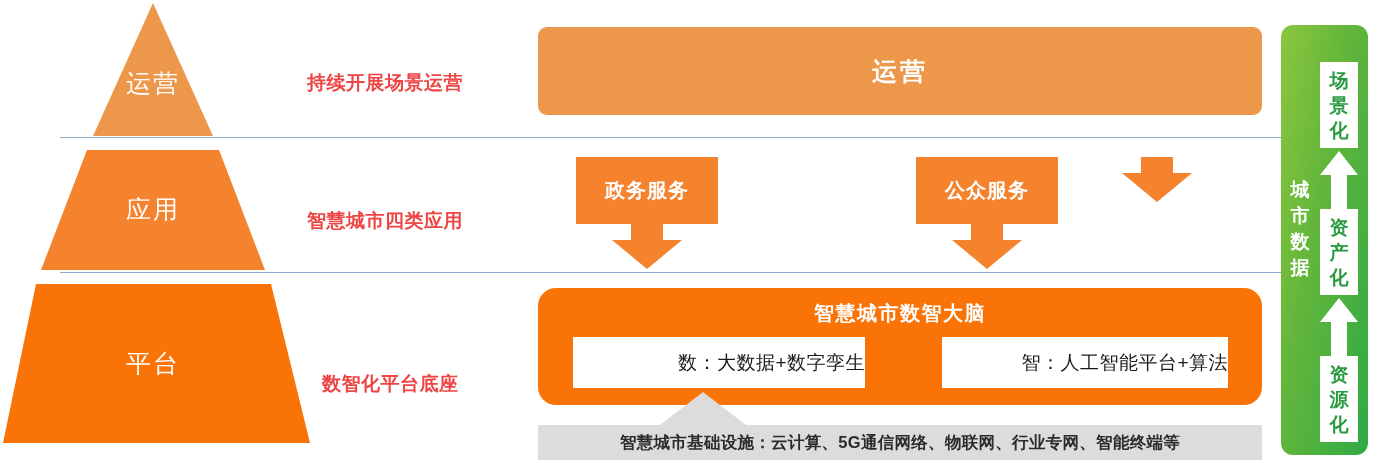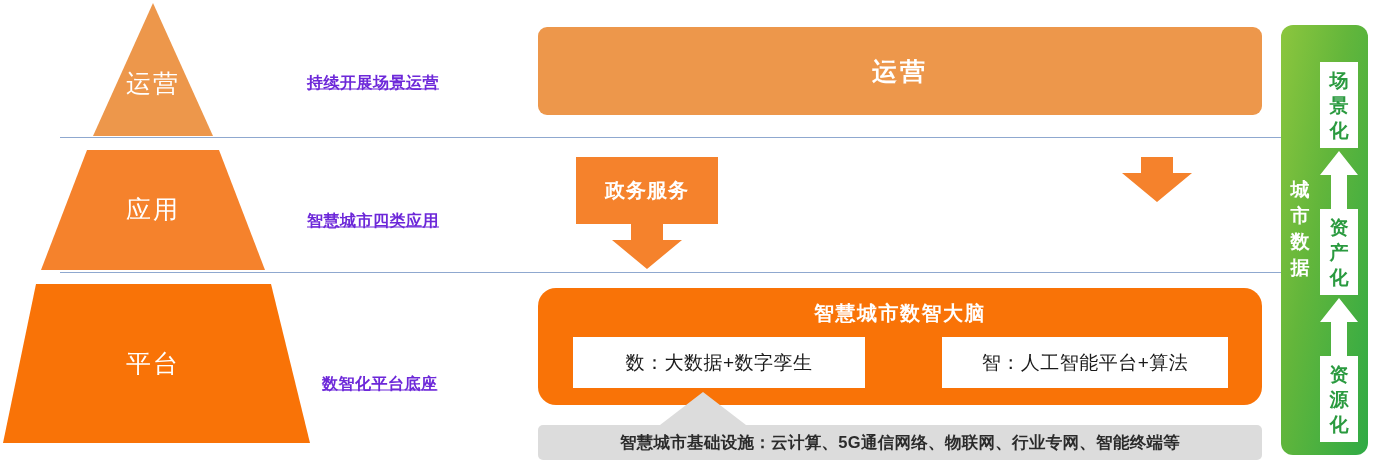--- a/index.html
+++ b/index.html
@@ -27,27 +27,26 @@
     font-size:25px;
     letter-spacing:2px;
     text-align:center;
     white-space:nowrap;
     transform:translate(-50%,-50%);
   }
 
   
   .caption{
     position:absolute;
-    font-size:16px;
+    font-size:19px;
     font-weight:bold;
-    color:#6d28d9;
+    color:#ef4444;
     letter-spacing:.5px;
     white-space:nowrap;
     transform:translateY(-50%);
-    text-decoration:underline;
   }
 
   
   #op-banner{
     position:absolute;left:538px;top:27px;width:724px;height:88px;
     background:#ed974b;border-radius:9px;
     display:flex;align-items:center;justify-content:center;
   }
   #op-banner .t{
     color:#fff;font-size:25px;font-weight:bold;letter-spacing:3px;
@@ -69,35 +68,35 @@
   #plat-box{
     position:absolute;left:538px;top:288px;width:724px;height:117px;
     background:#f97307;border-radius:18px;
   }
   #plat-title{
     position:absolute;left:0;right:0;top:12px;text-align:center;
     color:#fff;font-size:20px;font-weight:bold;letter-spacing:1.5px;
   }
   .plat-card{
     position:absolute;top:49px;height:51px;background:#fff;
-    display:flex;align-items:center;justify-content:center;
+    display:flex;align-items:center;justify-content:flex-end;
   }
   .plat-card .t{
     color:#1a1a1a;font-size:19px;letter-spacing:.5px;white-space:nowrap;
   }
   #plat-card-0{left:35px;width:292px;}
   #plat-card-1{left:404px;width:286px;}
 
   
   #grey-arrow{position:absolute;left:660px;top:392px;}
 
   
   #infra-bar{
     position:absolute;left:538px;top:425px;width:724px;height:35px;
-    background:#dcdcdc;border-radius:5px;
+    background:#dcdcdc;border-radius:0;
     display:flex;align-items:center;justify-content:center;
   }
   #infra-bar .t{
     color:#2b2b2b;font-size:16.5px;font-weight:bold;letter-spacing:.3px;white-space:nowrap;
   }
 
   
   #green-panel{
     position:absolute;left:1281px;top:25px;width:87px;height:430px;
     border-radius:12px;
@@ -167,20 +166,30 @@
       <span class="t">政务服务</span>
     </div>
     <div class="app-arrow">
       <svg width="142" height="46" viewBox="0 0 142 46">
         <polygon points="55,0 87,0 87,16 106,16 71,45 36,16 55,16" fill="#f5822c"></polygon>
       </svg>
     </div>
   </div>
 
 
+  <div class="app-col" style="left:916px;">
+    <div class="app-box">
+      <span class="t">公众服务</span>
+    </div>
+    <div class="app-arrow">
+      <svg width="142" height="46" viewBox="0 0 142 46">
+        <polygon points="55,0 87,0 87,16 106,16 71,45 36,16 55,16" fill="#f5822c"></polygon>
+      </svg>
+    </div>
+  </div>
 
   <div class="app-col" style="left:1086px;">
     <div class="app-arrow">
       <svg width="142" height="46" viewBox="0 0 142 46">
         <polygon points="55,0 87,0 87,16 106,16 71,45 36,16 55,16" fill="#f5822c"></polygon>
       </svg>
     </div>
   </div>
 
   <div id="plat-box">

